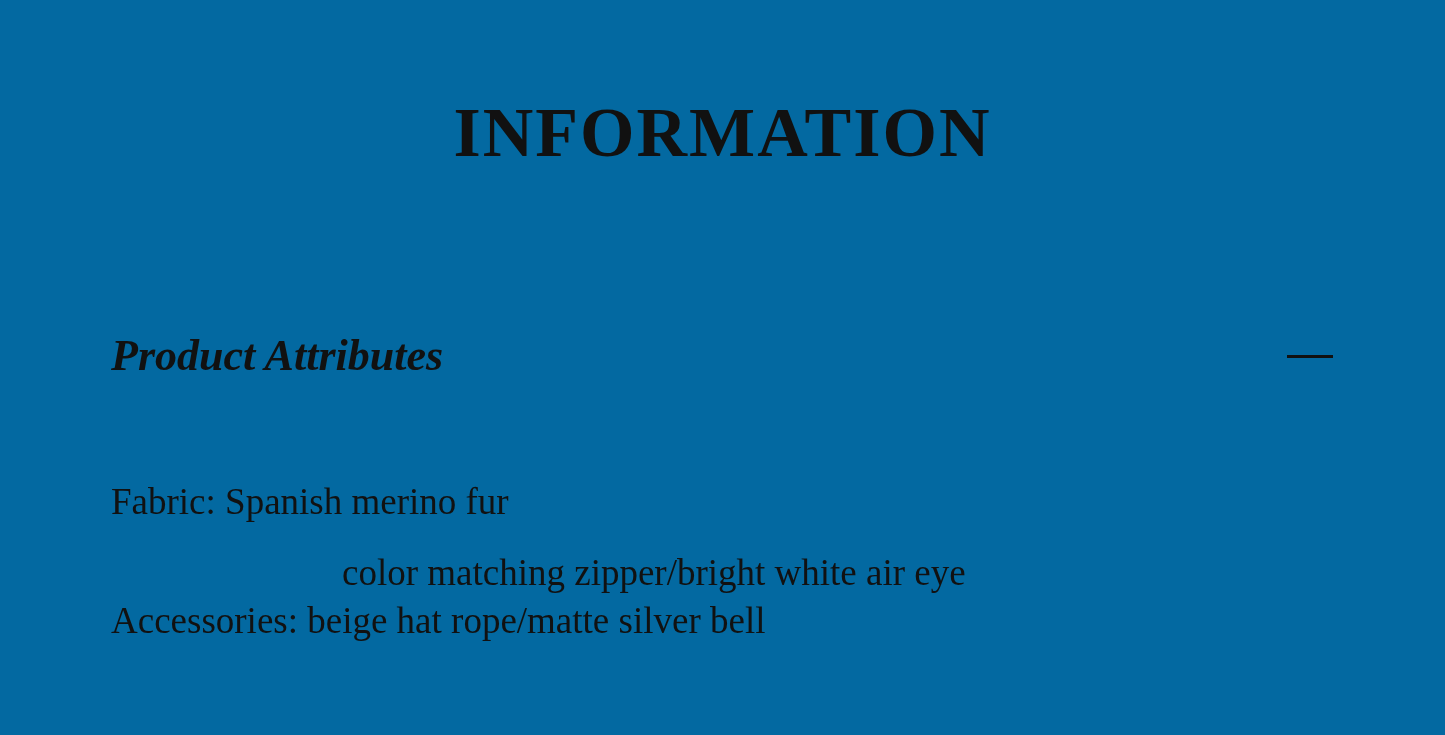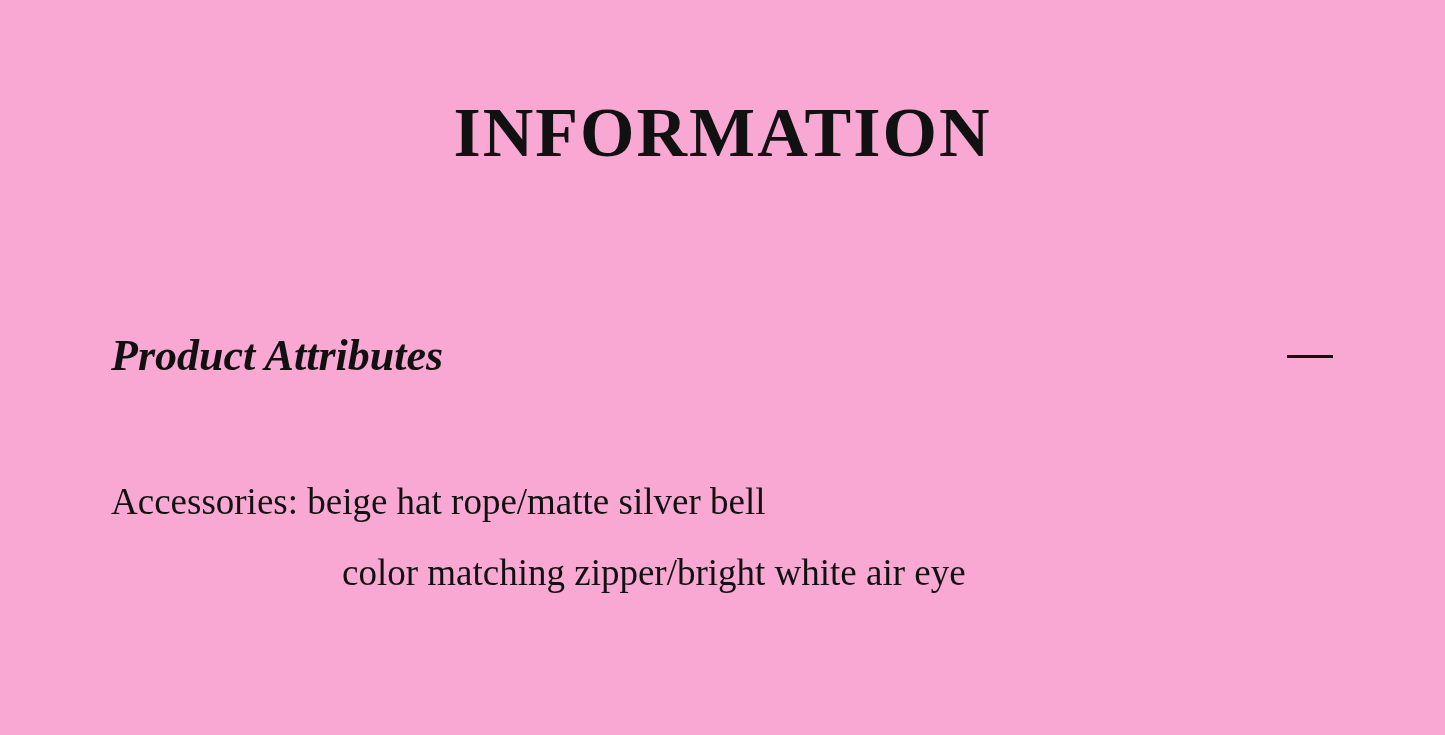--- a/index.html
+++ b/index.html
@@ -13,21 +13,21 @@
     font-family: "Liberation Serif", "DejaVu Serif", serif;
     color: #111111;
     overflow: hidden;
     position: relative;
   }
 
   .page {
     position: relative;
     width: 1445px;
     height: 735px;
-    background: #f9a8d4;
+    background: #0369a1;
   }
 
   .page-title {
     position: absolute;
     top: 98px;
     left: 0;
     width: 1445px;
     text-align: center;
     font-size: 70px;
     font-weight: bold;
@@ -98,17 +98,18 @@
   <div class="page-title">INFORMATION</div>
 
   <div class="section-header">
     <div class="section-title">Product Attributes</div>
     <div class="collapse-toggle">
       <span class="minus-bar"></span>
     </div>
   </div>
 
   <div class="attributes">
+    <div class="attr-line">Fabric: Spanish merino fur</div>
+    <div class="attr-line indented">color matching zipper/bright white air eye</div>
     <div class="attr-line">Accessories: beige hat rope/matte silver bell</div>
-    <div class="attr-line indented">color matching zipper/bright white air eye</div>
   </div>
 
 </div>
 
 </body></html>

